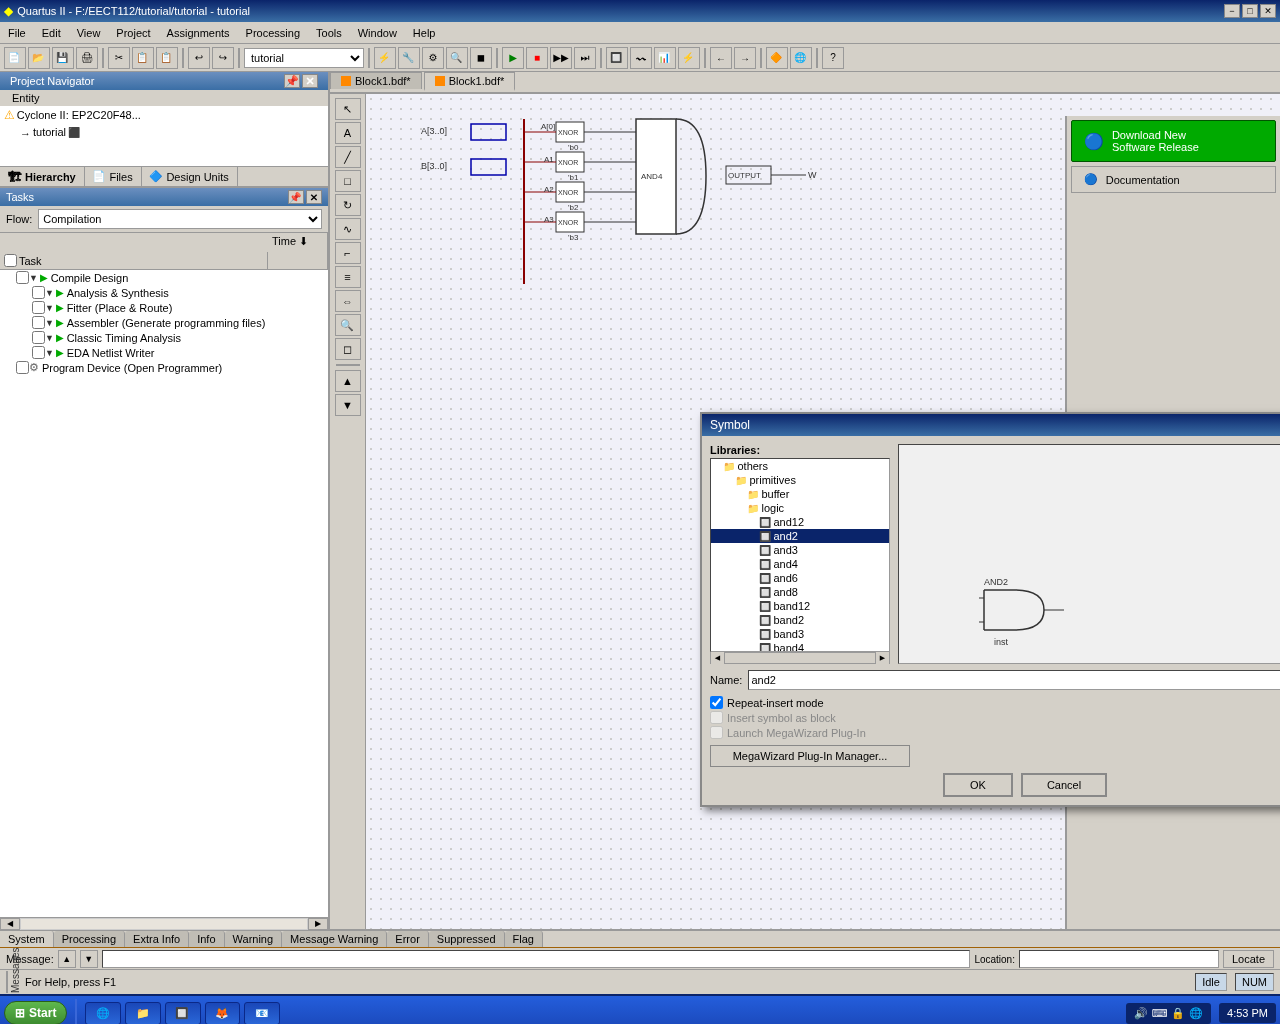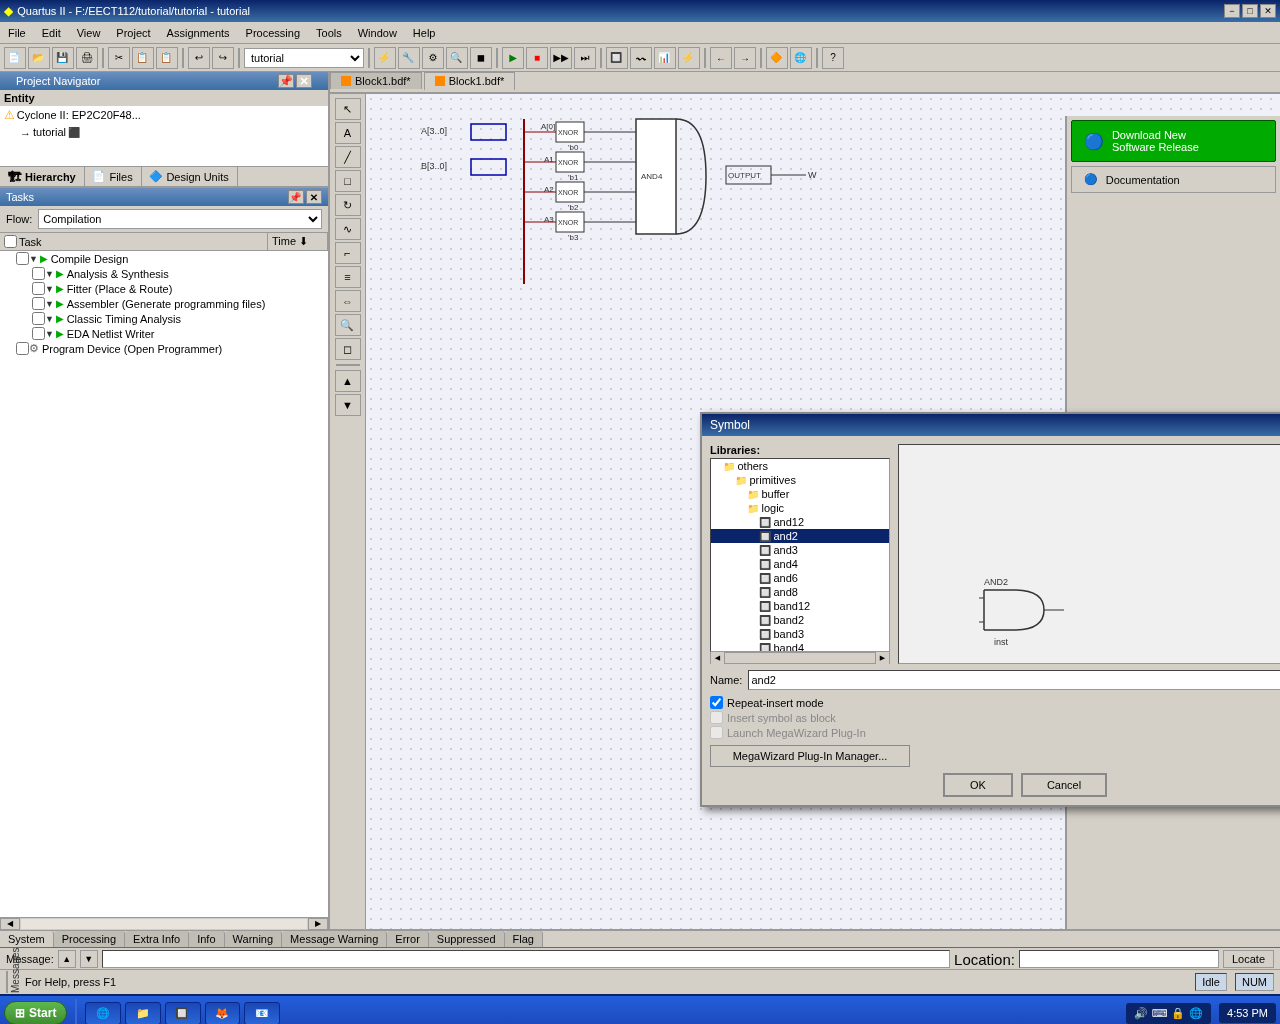--- a/index.html
+++ b/index.html
@@ -22,23 +22,23 @@
     .toolbar-combo { height: 20px; width: 120px; font-size: 11px; background: white; border: 1px solid #999; padding: 0 2px; }
     
     
     #main-area { display: flex; width: 1280px; height: calc(1024px - 22px - 22px - 28px - 40px - 30px - 25px); }
     
     
     #left-panel { width: 330px; display: flex; flex-direction: column; border-right: 2px solid #999; }
     
     
     #project-nav { background: #d4d0c8; border-bottom: 2px solid #999; flex: 0 0 auto; }
-    #project-nav-header { background: linear-gradient(to bottom, #6b8fbf, #3a6ea5); color: white; padding: 2px 16px; font-size: 11px; display: flex; justify-content: space-between; align-items: center; }
+    #project-nav-header { background: linear-gradient(to bottom, #6b8fbf, #3a6ea5); color: white; padding: 2px 10px; font-size: 11px; display: flex; justify-content: space-between; align-items: center; }
     #project-nav-content { background: white; min-height: 60px; }
-    .nav-entity-label { background: #d4d0c8; padding: 2px 4px; font-weight: bold; font-size: 11px; }
+    .nav-entity-label { background: #d4d0c8; padding: 2px 12px; font-weight: normal; font-size: 11px; }
     .nav-item { display: flex; align-items: center; padding: 2px 4px; gap: 2px; font-size: 11px; cursor: pointer; }
     .warning-icon { color: orange; font-size: 12px; }
     .nav-tabs { display: flex; background: #d4d0c8; border-top: 1px solid #999; }
     .nav-tab { padding: 3px 8px; font-size: 11px; cursor: pointer; border-right: 1px solid #999; display: flex; align-items: center; gap: 3px; }
     .nav-tab.active { background: #d4d0c8; font-weight: bold; }
     
     
     #tasks-panel { background: #e5e5e5; flex: 1; display: flex; flex-direction: column; }
     #tasks-header { background: linear-gradient(to bottom, #6b8fbf, #3a6ea5); color: white; padding: 2px 6px; font-size: 11px; display: flex; justify-content: space-between; align-items: center; }
     #tasks-flow { display: flex; align-items: center; padding: 3px 6px; gap: 6px; background: #d4d0c8; border-bottom: 1px solid #999; }
@@ -85,21 +85,21 @@
     
     
     #statusbar { background: #d4d0c8; height: 40px; border-top: 2px solid #999; display: flex; flex-direction: column; }
     #status-tabs { display: flex; border-bottom: 1px solid #a16207; }
     .status-tab { padding: 2px 8px; font-size: 11px; cursor: pointer; border-right: 1px solid #999; background: #c0bdb5; border-top-left-radius: 3px; border-top-right-radius: 3px; }
     .status-tab.active { background: #d4d0c8; }
     #message-bar { display: flex; align-items: center; padding: 2px 6px; gap: 4px; }
     .msg-label { font-size: 11px; }
     .msg-input { flex: 1; height: 18px; border: 1px inset #999; background: white; font-size: 11px; padding: 0 2px; }
     .msg-nav-btn { width: 18px; height: 18px; background: #d4d0c8; border: 1px solid #999; display: flex; align-items: center; justify-content: center; font-size: 9px; cursor: pointer; }
-    .location-label { font-size: 15px; }
+    .location-label { font-size: 10px; }
     .location-input { width: 200px; height: 18px; border: 1px inset #999; background: white; font-size: 11px; }
     
     
     #bottombar { background: #d4d0c8; height: 30px; display: flex; align-items: center; justify-content: space-between; border-top: 1px solid #999; padding: 0 6px; }
     #system-tray { display: flex; align-items: center; gap: 8px; font-size: 11px; }
     
     
     #taskbar { background: linear-gradient(to bottom, #245edc, #1a47b8); height: 36px; display: flex; align-items: center; padding: 0 4px; gap: 4px; border-top: 2px solid #0a246a; }
     .start-btn { background: linear-gradient(to bottom, #5eb84d, #3d8c30); color: white; padding: 4px 10px; border-radius: 12px; font-size: 12px; font-weight: bold; cursor: pointer; border: 1px solid #2a6018; display: flex; align-items: center; gap: 4px; }
     .taskbar-app { background: linear-gradient(to bottom, #1a47b8, #2a67d8); color: white; padding: 4px 10px; font-size: 11px; border: 1px solid #0a2888; cursor: pointer; border-radius: 3px; display: flex; align-items: center; gap: 4px; }
@@ -266,21 +266,21 @@
         </div>
       </div>
       <div id="tasks-flow">
         <span class="flow-label">Flow:</span>
         <select class="flow-combo">
           <option>Compilation</option>
         </select>
       </div>
       <div id="tasks-table">
         <div class="tasks-header-row">
-          <div class="tasks-col tasks-col-task" style="display:flex;align-items:center;gap:2px;">
+          <div class="tasks-col tasks-col-task" style="display:flex;align-items:center;gap:2px;margin-top:19px;">
             <input type="checkbox" style="">
             <span>Task</span>
           </div>
           <div class="tasks-col tasks-col-time">Time ⬇</div>
         </div>
         <div class="tasks-content">
           <div class="task-row task-indent1">
             <input type="checkbox" style="">
             <span class="expand-btn">▼</span>
             <span class="play-btn">▶</span>

